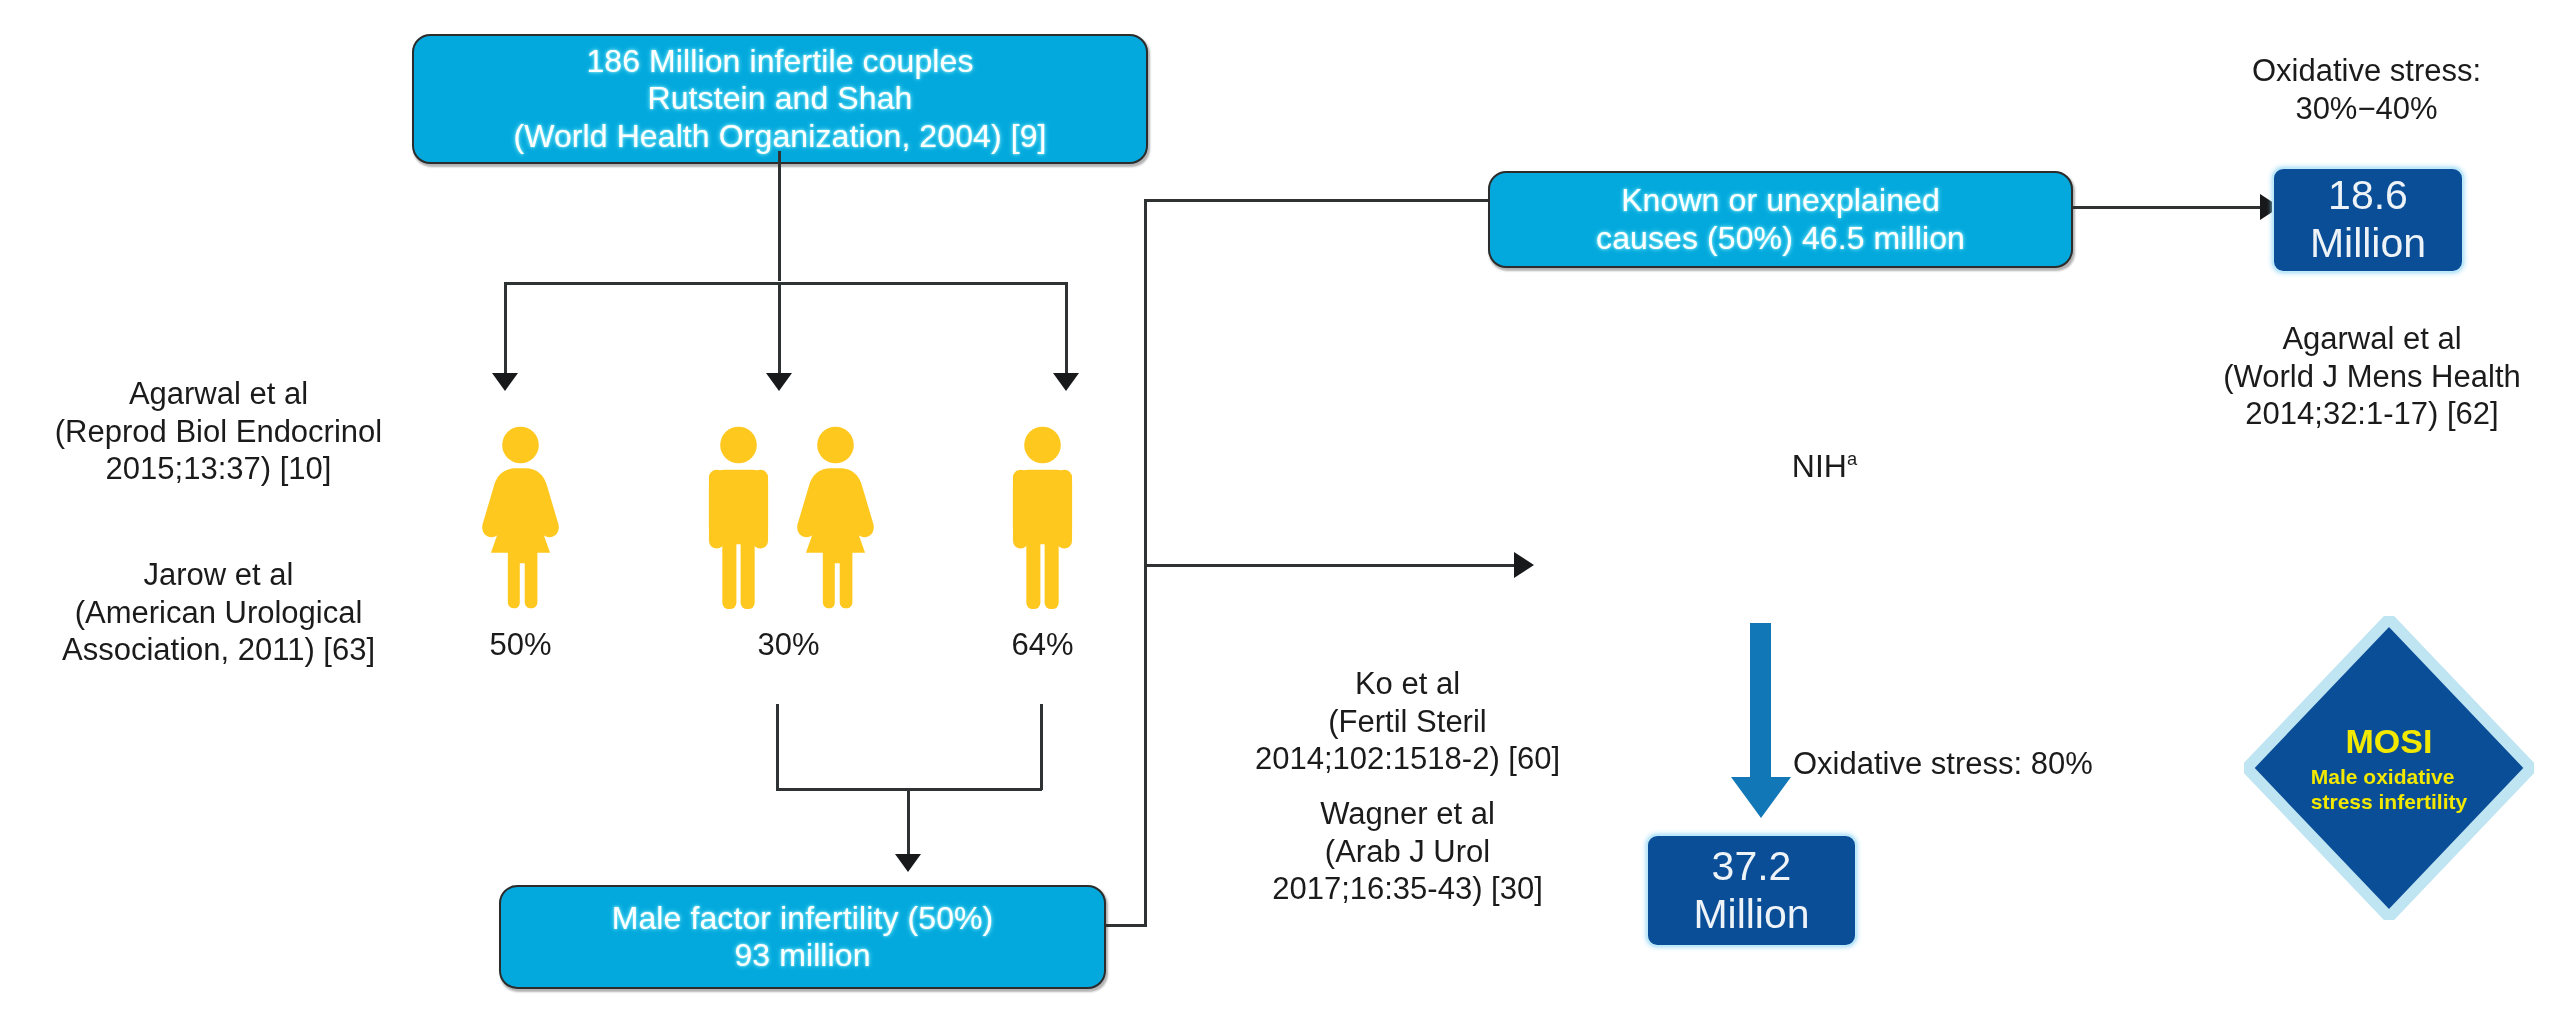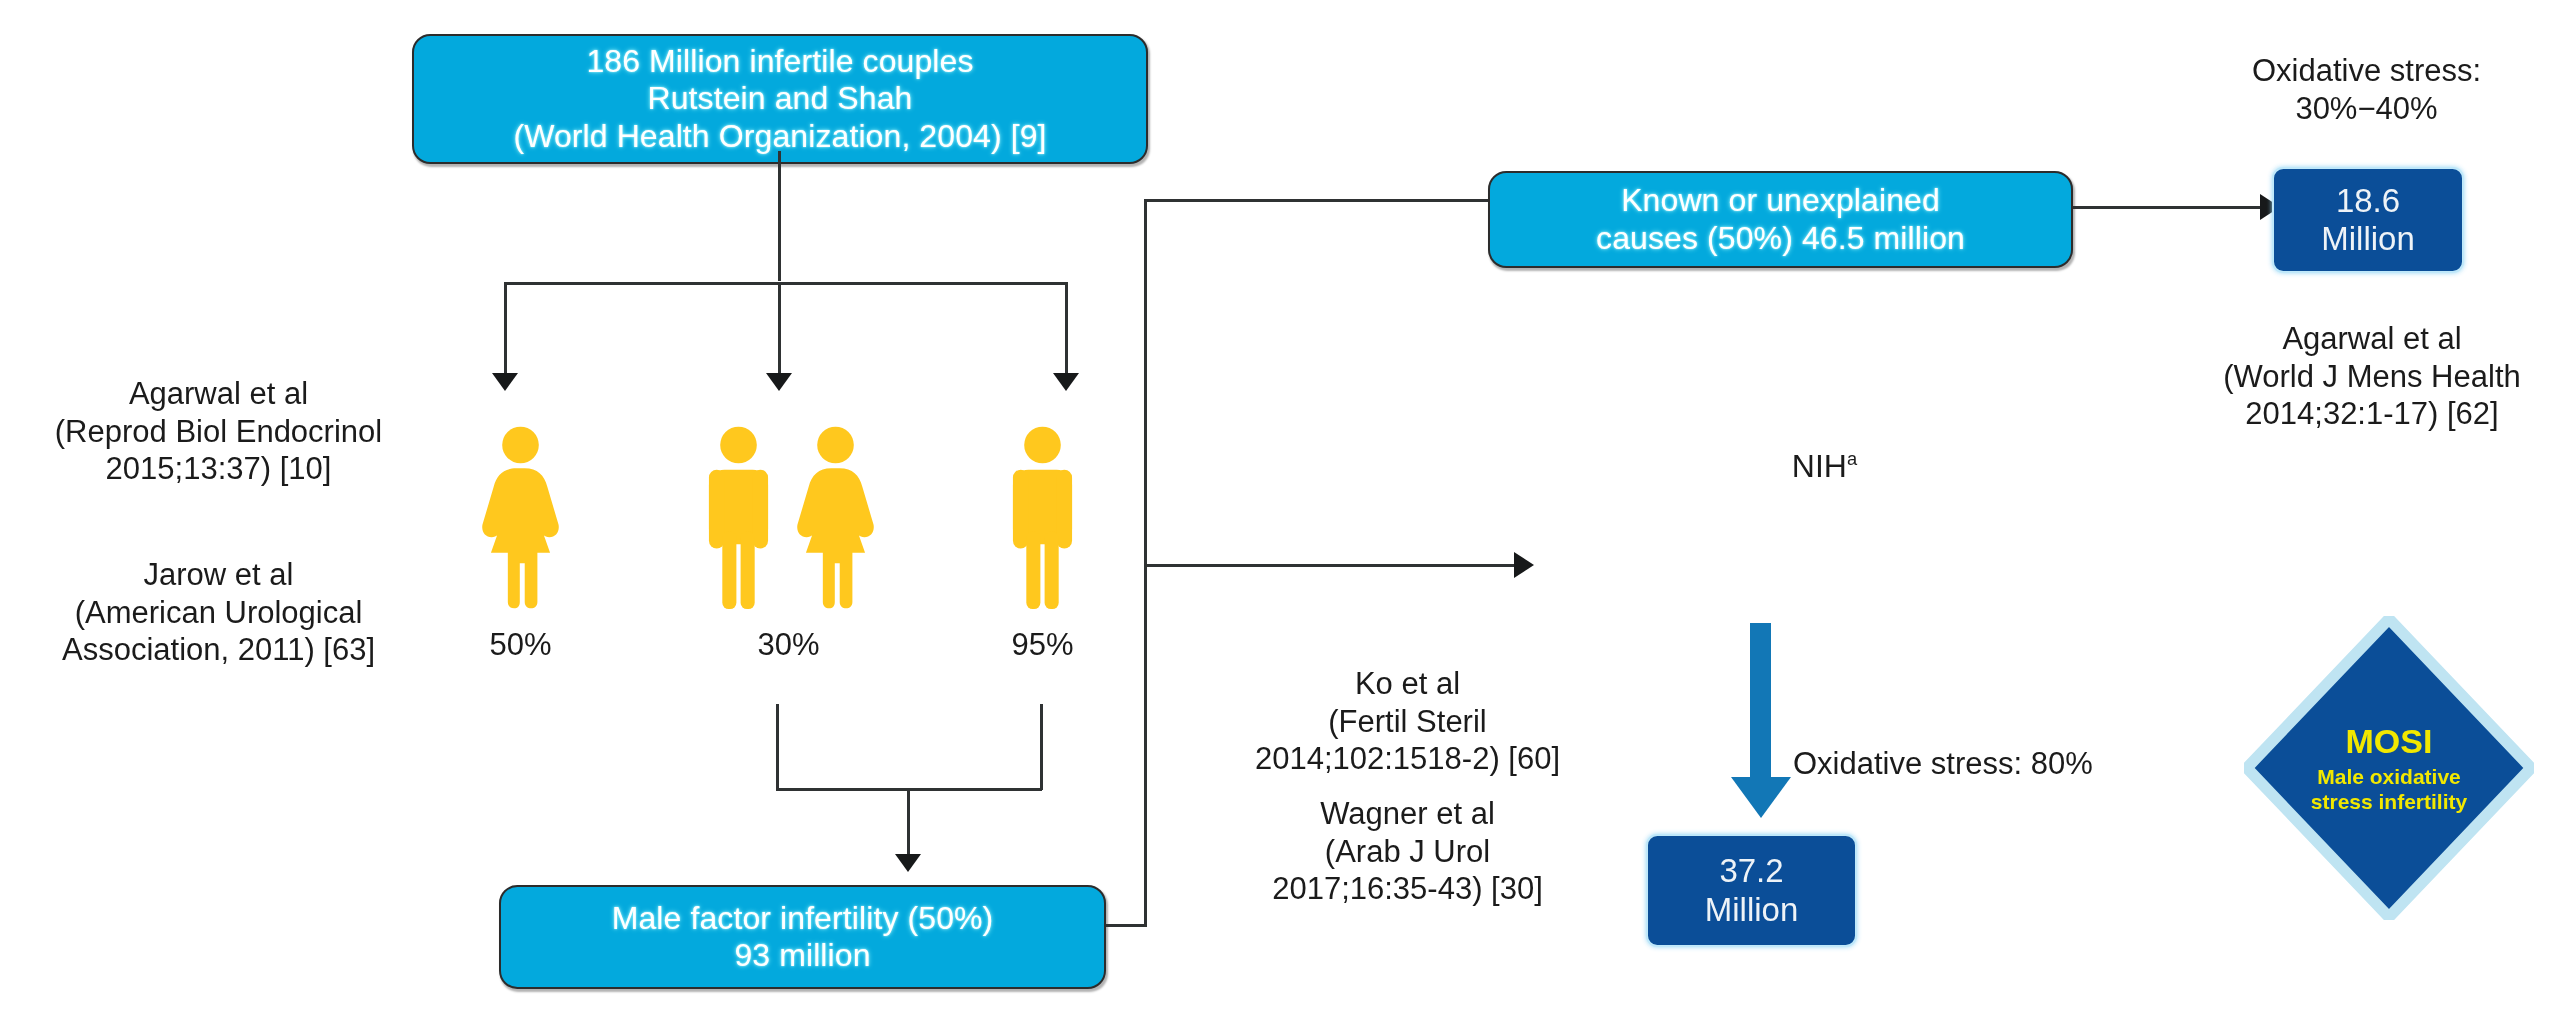--- a/index.html
+++ b/index.html
@@ -27,21 +27,21 @@
     box-shadow:1.4px 2.1px 2.1px rgba(0,0,0,.30);
     font-size:32px;
     letter-spacing:0.1px;
     text-shadow:0 0 5.6px rgba(140,245,255,.95),0 0 2.1px rgba(190,250,255,.9);
   }
   .node.navy{
     background:#0b4e98;
     border:2.1px solid #bfe8fa;
     border-radius:11.3px;
     box-shadow:0 0 5px rgba(150,215,245,.95);
-    font-size:33px;
+    font-size:41px;
     color:#eef3f7;
   }
 
   
   .txt{
     position:absolute;
     color:#1b1b1b;
     font-size:31px;
     line-height:1.22;
     text-align:center;
@@ -99,21 +99,21 @@
   .cc .mark span.tl{left:0;top:0;border-top-left-radius:2.8px;}
   .cc .mark span.tr{right:0;top:0;border-top-right-radius:2.8px;}
   .cc .mark span.bl{left:0;bottom:0;border-bottom-left-radius:2.8px;}
   .cc .mark span.br{right:0;bottom:0;border-bottom-right-radius:2.8px;}
 
   
   .mosi{position:absolute;}
   .mosi .label{
     position:absolute;left:0;top:0;width:100%;height:100%;
     display:flex;flex-direction:column;align-items:center;justify-content:center;
-    color:#f2e800;text-align:center;pointer-events:none;
+    color:#f2e800;text-align:left;pointer-events:none;
   }
   .mosi .m1{font-size:34px;font-weight:bold;margin-bottom:4.2px;}
   .mosi .m2{font-size:21px;font-weight:bold;line-height:1.18;white-space:pre-line;}
 </style>
 </head>
 <body>
 
 <div id="stage">
 
   <div class="node cyan" style="left:412px;top:21px;width:736px;height:130px;">
@@ -167,21 +167,21 @@
     <svg width="75" height="183" viewBox="0 0 106 260">
       <circle cx="53" cy="27" r="26" fill="#ffc81e"></circle>
       <rect x="11" y="62" width="84" height="106" rx="22" fill="#ffc81e"></rect>
       <rect x="11" y="62" width="22" height="112" rx="11" fill="#ffc81e"></rect>
       <rect x="73" y="62" width="22" height="112" rx="11" fill="#ffc81e"></rect>
       <rect x="30" y="150" width="20" height="110" rx="9" fill="#ffc81e"></rect>
       <rect x="56" y="150" width="20" height="110" rx="9" fill="#ffc81e"></rect>
     </svg>
   </div>
   <div class="pct" style="left:972px;top:627px;">
-    <span>95%</span>
+    <span>64%</span>
   </div>
 
   <div class="ln lnv" style="left:776px;top:704px;height:86px;"></div>
   <div class="ln lnv" style="left:1040px;top:704px;height:86px;"></div>
   <div class="ln lnh" style="left:776px;top:788px;width:266px;"></div>
   <div class="ln lnv" style="left:907px;top:788px;height:69px;"></div>
   <div class="arrowdown" style="left:895px;top:854px;"></div>
 
   <div class="node cyan" style="left:499px;top:872px;width:607px;height:104px;">
     <span>Male factor infertility (50%)

